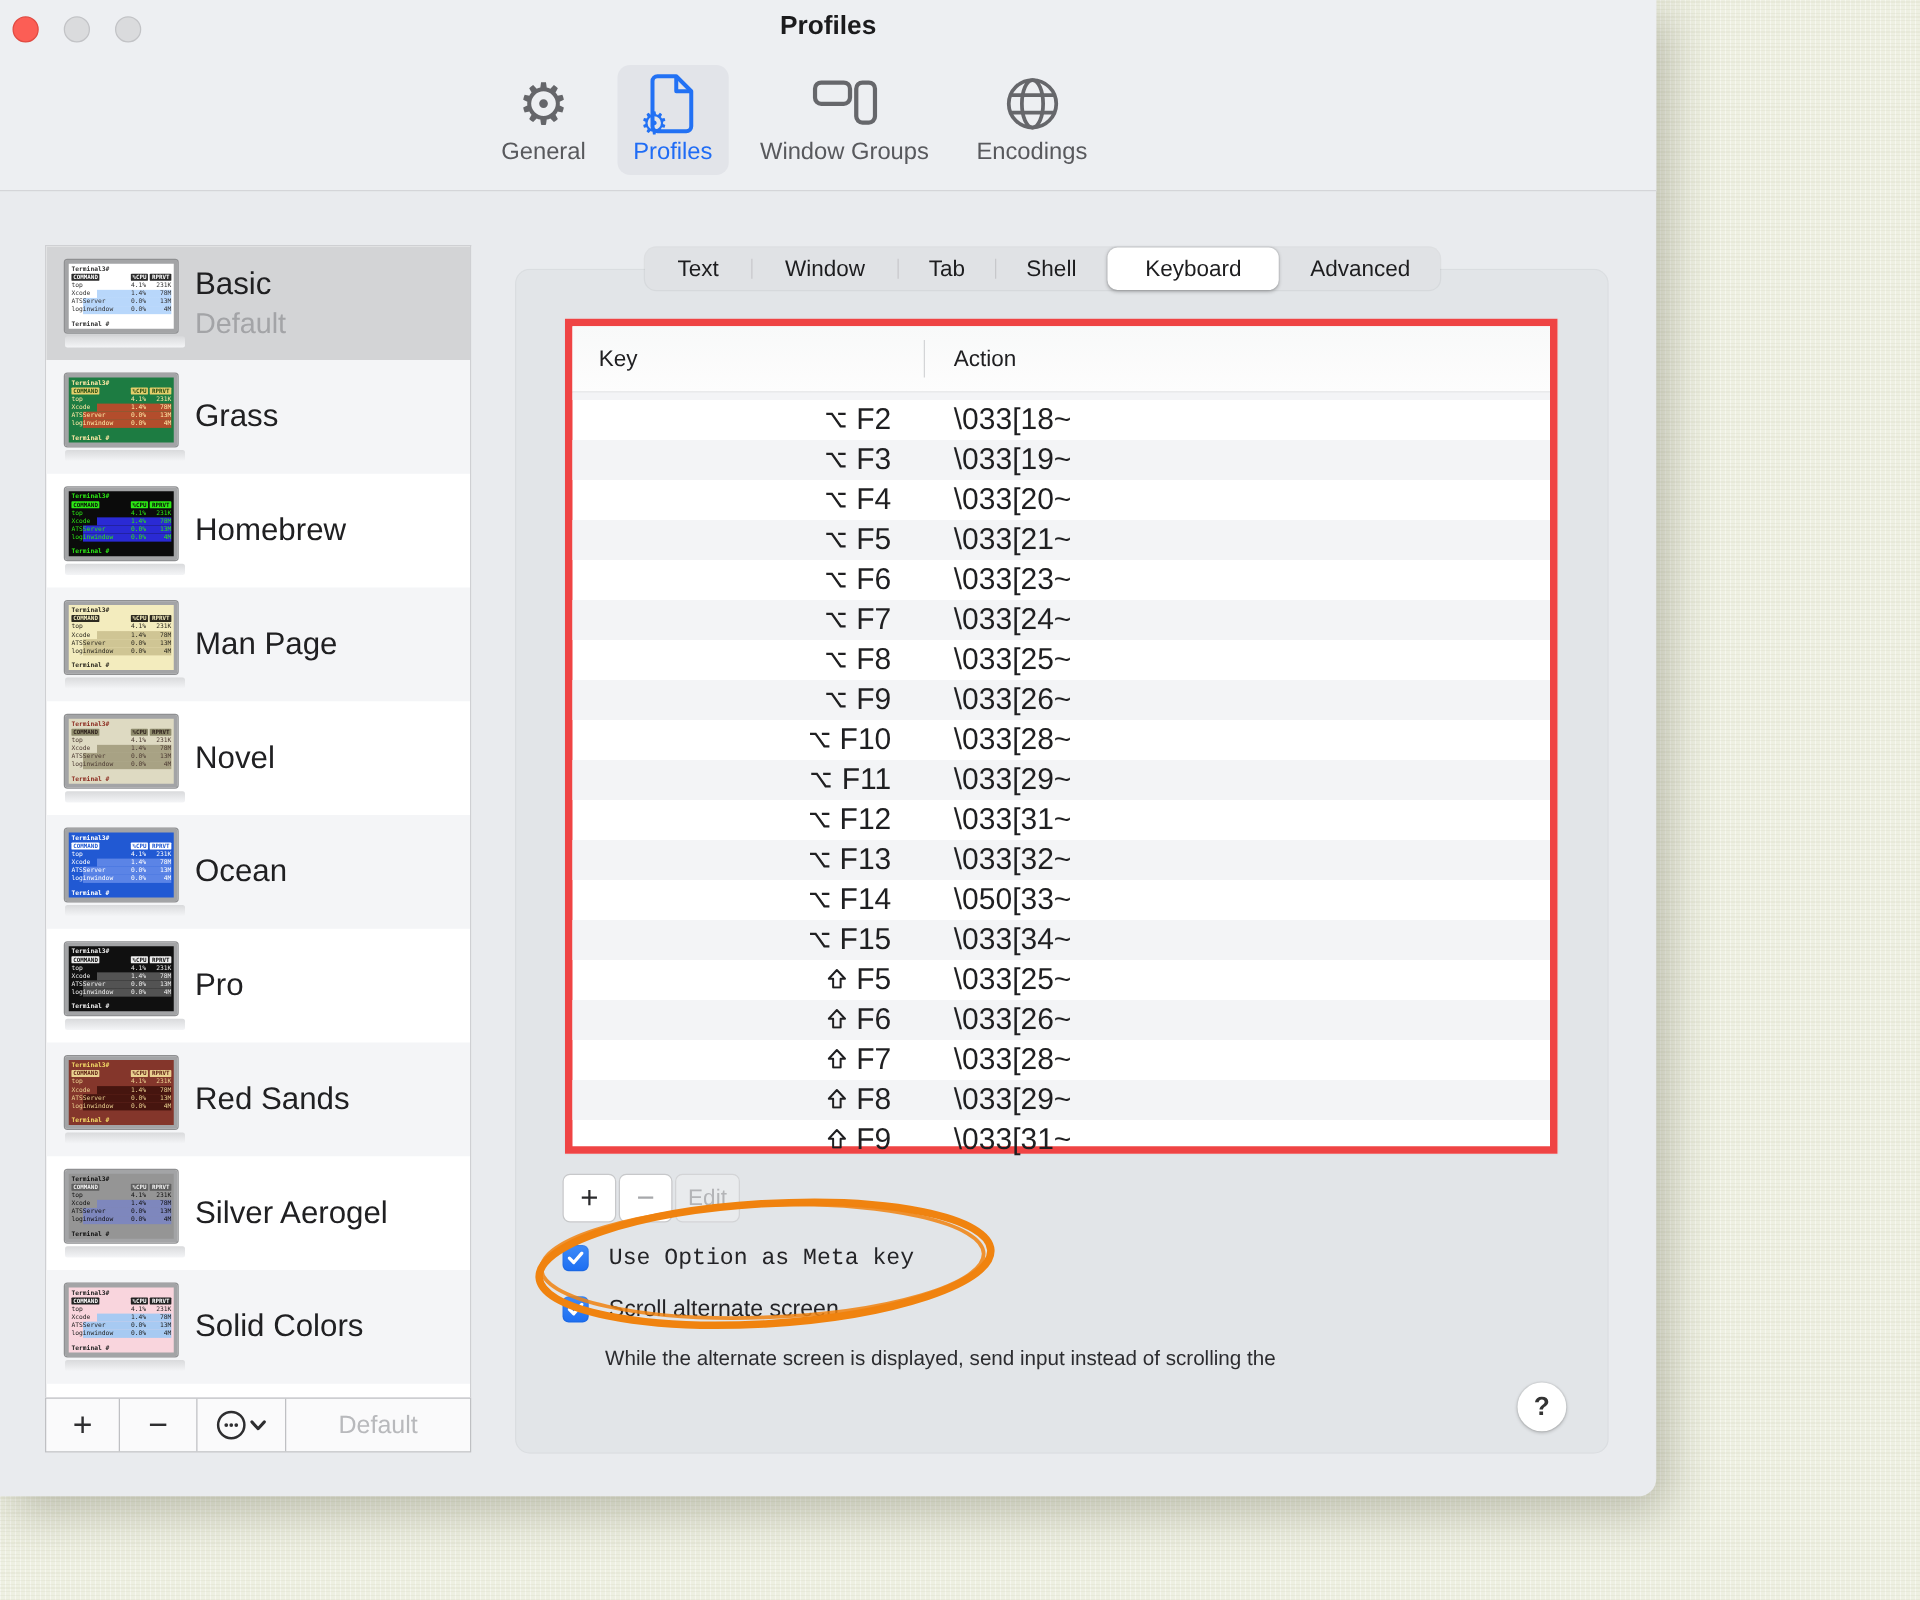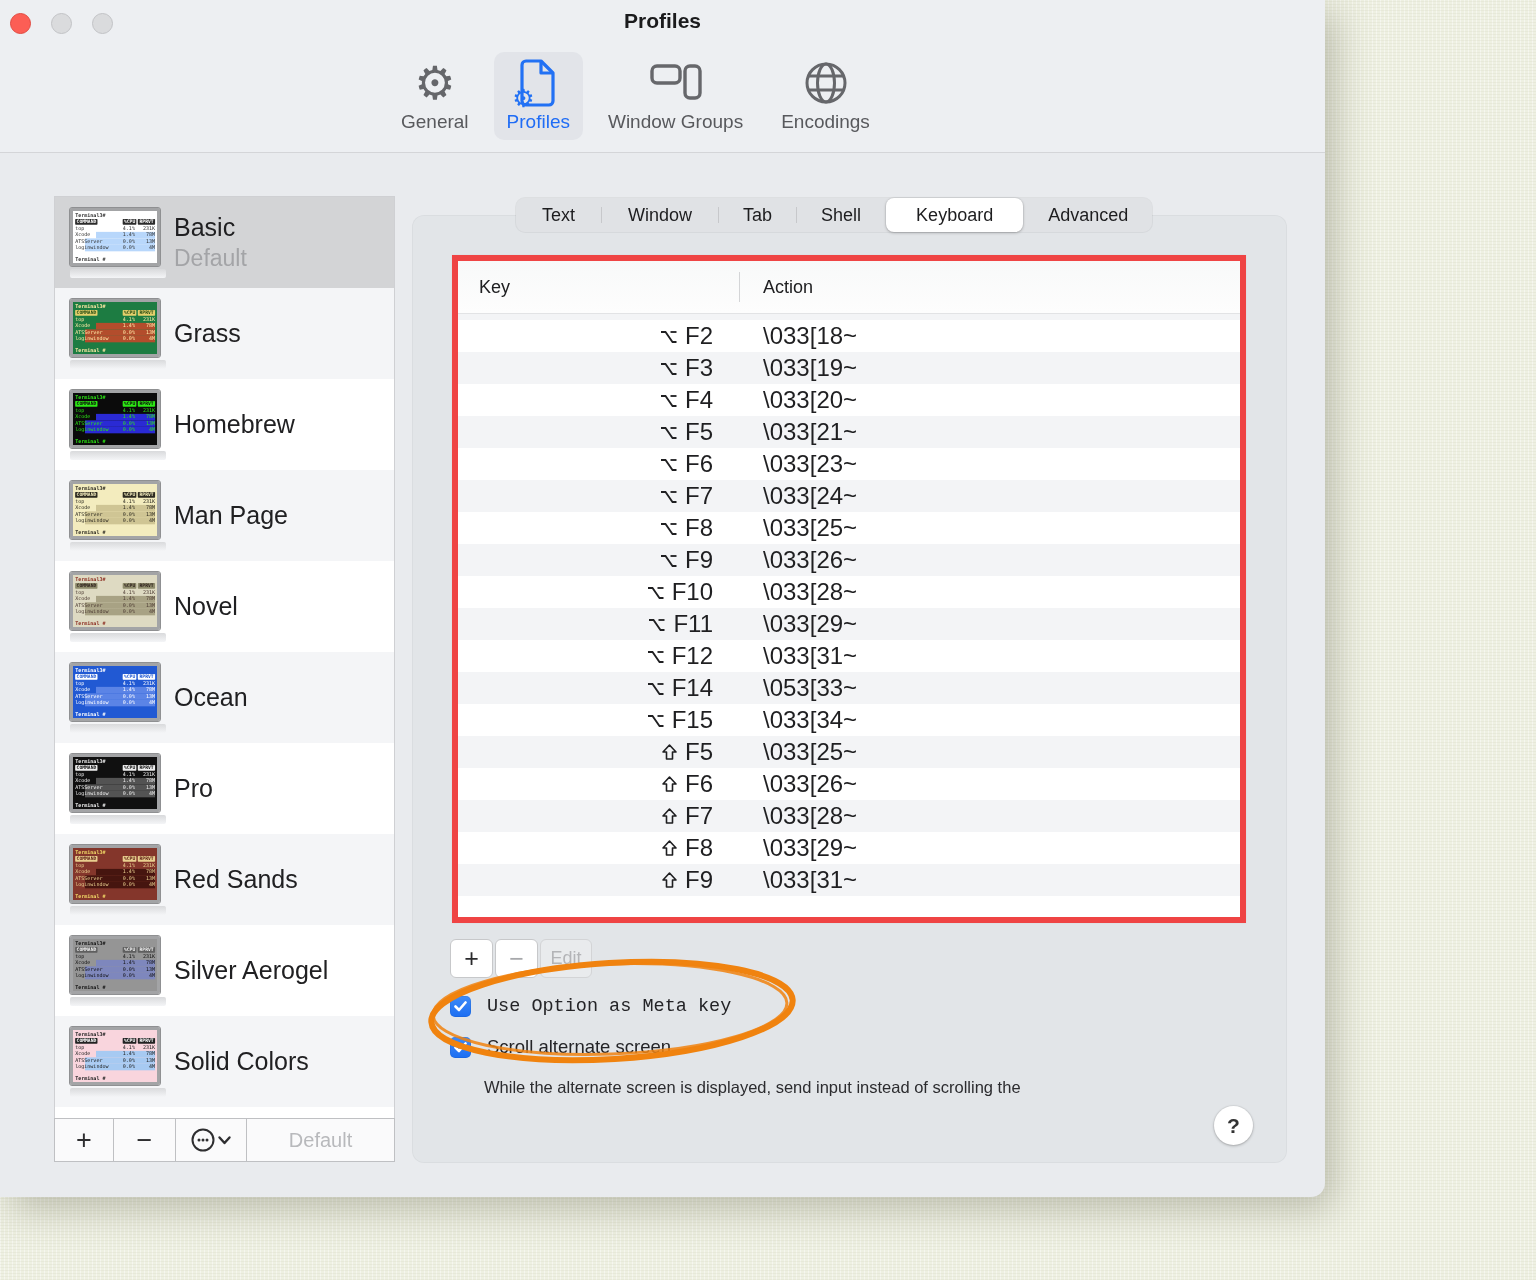--- a/index.html
+++ b/index.html
@@ -32,21 +32,21 @@
     padding:6px 13px 7px; border-radius:10px; }
   .titem.active { background:#e2e4e9; }
   .ticon { height:50px; display:flex; align-items:center; justify-content:center; color:#65666a; position:relative; }
   .gear-glyph { font-size:46px; line-height:50px; color:#65666a; font-family:"DejaVu Sans",sans-serif; }
   .tlabel { font-size:19px; color:#58595d; white-space:nowrap; }
   .titem.active .tlabel { color:#1f6cf5; }
   .doc-gear-overlay { position:absolute; left:-6px; bottom:-3px; font-size:25px; color:#2271f4;
     font-family:"DejaVu Sans",sans-serif; line-height:1; }
 
   
-  .sidebar { position:absolute; left:36px; top:196px; width:341px; height:966px;margin-left:18px; }
+  .sidebar { position:absolute; left:36px; top:196px; width:341px; height:966px; }
   .plist { position:absolute; left:0; top:0; right:0; bottom:44px; background:#fff;
     border:1px solid #cfd0d3; border-bottom:none; overflow:hidden; }
   .profile-row { height:91px; display:flex; align-items:center; padding-left:15px; }
   .profile-row:nth-child(even) { background:#f4f5f7; }
   .profile-row.selected { background:#d3d4d6; }
   .thumbwrap { width:90px; flex:0 0 auto; }
   .thumb { width:90px; height:58px; border:3px solid #a3a4a6; outline:1px solid #8f9092;
     background:var(--tbg,#fff); border-radius:2px; overflow:hidden; }
   .tz { transform:scale(.72); transform-origin:0 0; width:117px;
     font-family:"DejaVu Sans Mono",monospace; font-size:7px; line-height:9px;
@@ -735,23 +735,33 @@
       <span class="kkey">F12</span>
     </span>
     <span class="kcell-action">\033[31~</span>
   </div>
         <div class="krow">
     <span class="kcell-key">
       <span class="kmod"><svg width="17" height="14" viewBox="0 0 17 14">
                 <path d="M1 2 h4.5 l7 10 h4" fill="none" stroke="#1f1f21" stroke-width="1.8"></path>
                 <path d="M10.5 2 h6" fill="none" stroke="#1f1f21" stroke-width="1.8"></path>
               </svg></span>
+      <span class="kkey">F13</span>
+    </span>
+    <span class="kcell-action">\033[32~</span>
+  </div>
+        <div class="krow">
+    <span class="kcell-key">
+      <span class="kmod"><svg width="17" height="14" viewBox="0 0 17 14">
+                <path d="M1 2 h4.5 l7 10 h4" fill="none" stroke="#1f1f21" stroke-width="1.8"></path>
+                <path d="M10.5 2 h6" fill="none" stroke="#1f1f21" stroke-width="1.8"></path>
+              </svg></span>
       <span class="kkey">F14</span>
     </span>
-    <span class="kcell-action">\053[33~</span>
+    <span class="kcell-action">\050[33~</span>
   </div>
         <div class="krow">
     <span class="kcell-key">
       <span class="kmod"><svg width="17" height="14" viewBox="0 0 17 14">
                 <path d="M1 2 h4.5 l7 10 h4" fill="none" stroke="#1f1f21" stroke-width="1.8"></path>
                 <path d="M10.5 2 h6" fill="none" stroke="#1f1f21" stroke-width="1.8"></path>
               </svg></span>
       <span class="kkey">F15</span>
     </span>
     <span class="kcell-action">\033[34~</span>

